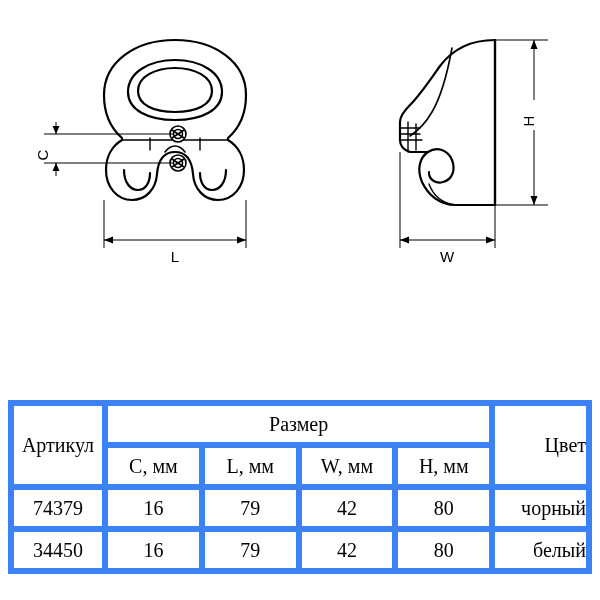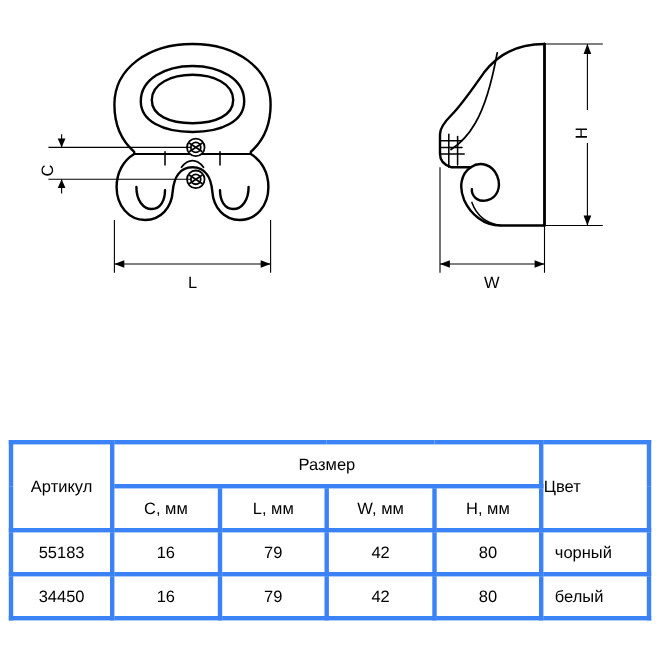--- a/index.html
+++ b/index.html
@@ -29,33 +29,33 @@
   }
   .spec-table {
     position: absolute;
     left: 8px;
     top: 400px;
     width: 584px;
     border-collapse: collapse;
     table-layout: fixed;
   }
   .spec-table td, .spec-table th {
-    border: 4px solid #3b82f6;
+    border: 6px solid #3b82f6;
     font-weight: normal;
-    font-size: 15px;
+    font-size: 20px;
     text-align: center;
     padding: 0;
     height: 36px;
-    font-family: Liberation Sans, sans-serif;
+    font-family: Liberation Serif, serif;
   }
   .spec-table .hdr-art { width: 88px; }
   .spec-table .col-dim { width: 70px; }
-  .spec-table .hdr-color { text-align: left; }
+  .spec-table .hdr-color { text-align: right; }
   .spec-table td.color-cell {
-    text-align: left;
+    text-align: right;
     padding-left: 10px;
   }
   svg text {
     font-family: "Liberation Sans", sans-serif;
     font-size: 15px;
     fill: #000000;
   }
 </style>
 </head>
 <body>
@@ -203,21 +203,21 @@
         <th colspan="4">Размер</th>
         <th rowspan="2" class="hdr-color">Цвет</th>
       </tr>
       <tr>
         <th class="col-dim">C, мм</th>
         <th class="col-dim">L, мм</th>
         <th class="col-dim">W, мм</th>
         <th class="col-dim">H, мм</th>
       </tr>
       <tr>
-        <td>55183</td>
+        <td>74379</td>
         <td>16</td>
         <td>79</td>
         <td>42</td>
         <td>80</td>
         <td class="color-cell">чорный</td>
       </tr>
       <tr>
         <td>34450</td>
         <td>16</td>
         <td>79</td>

